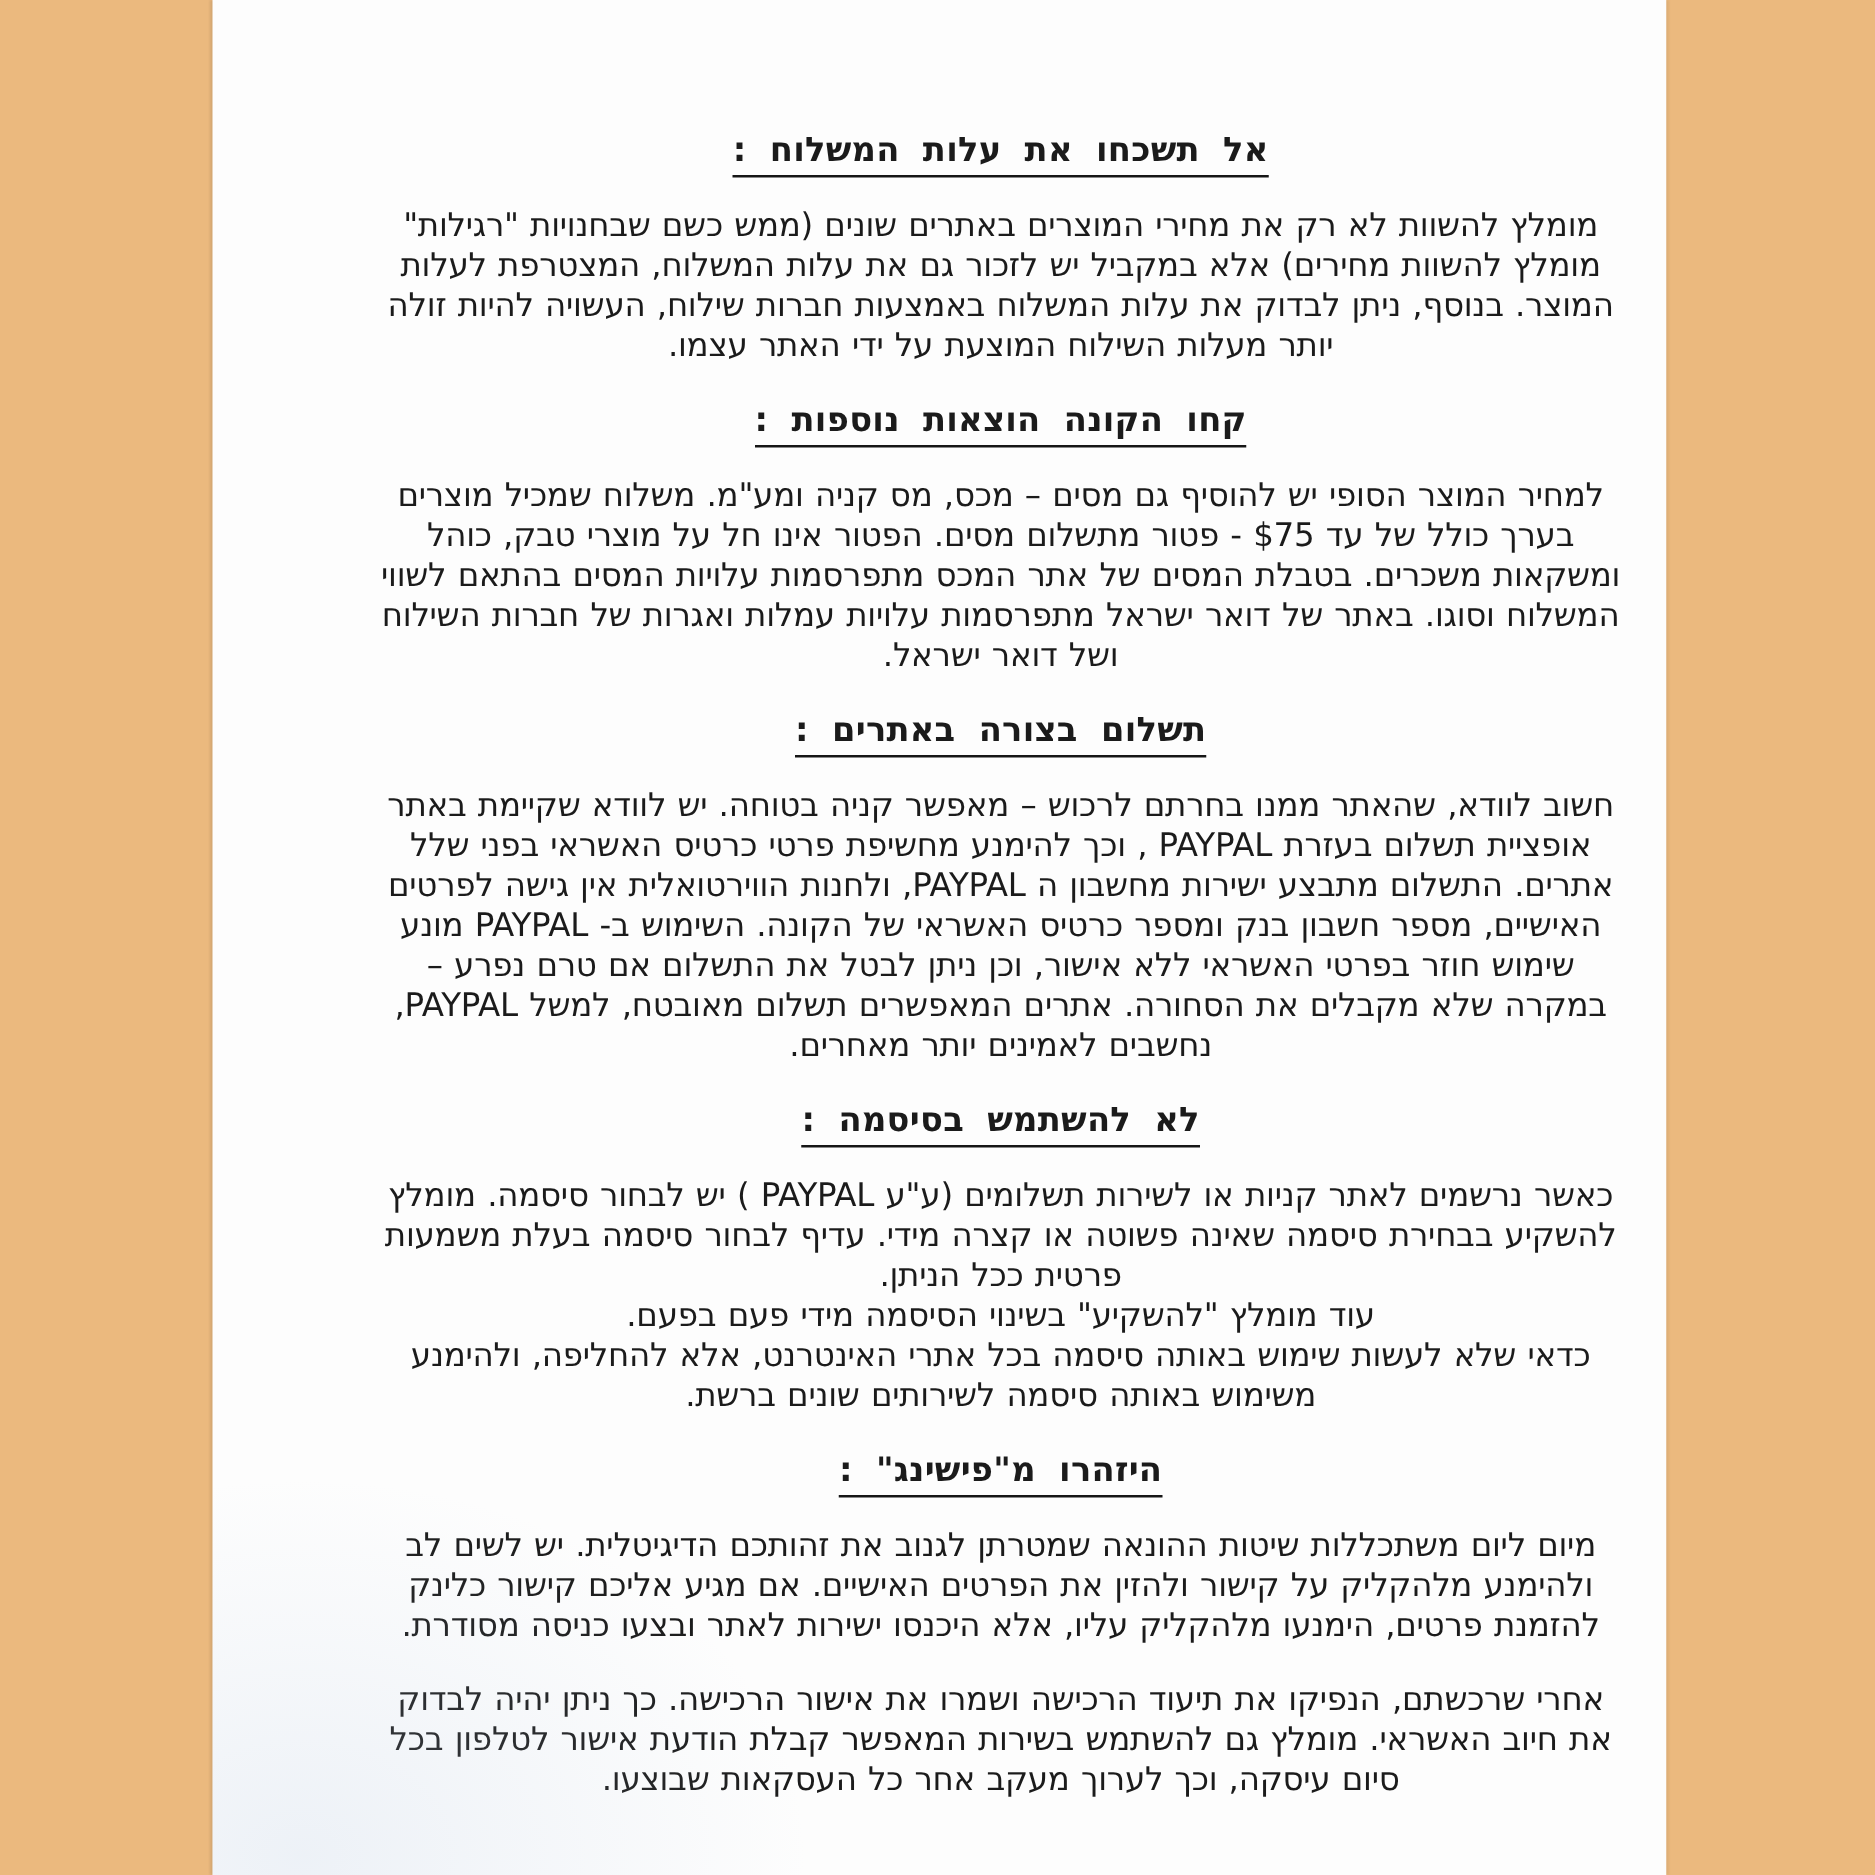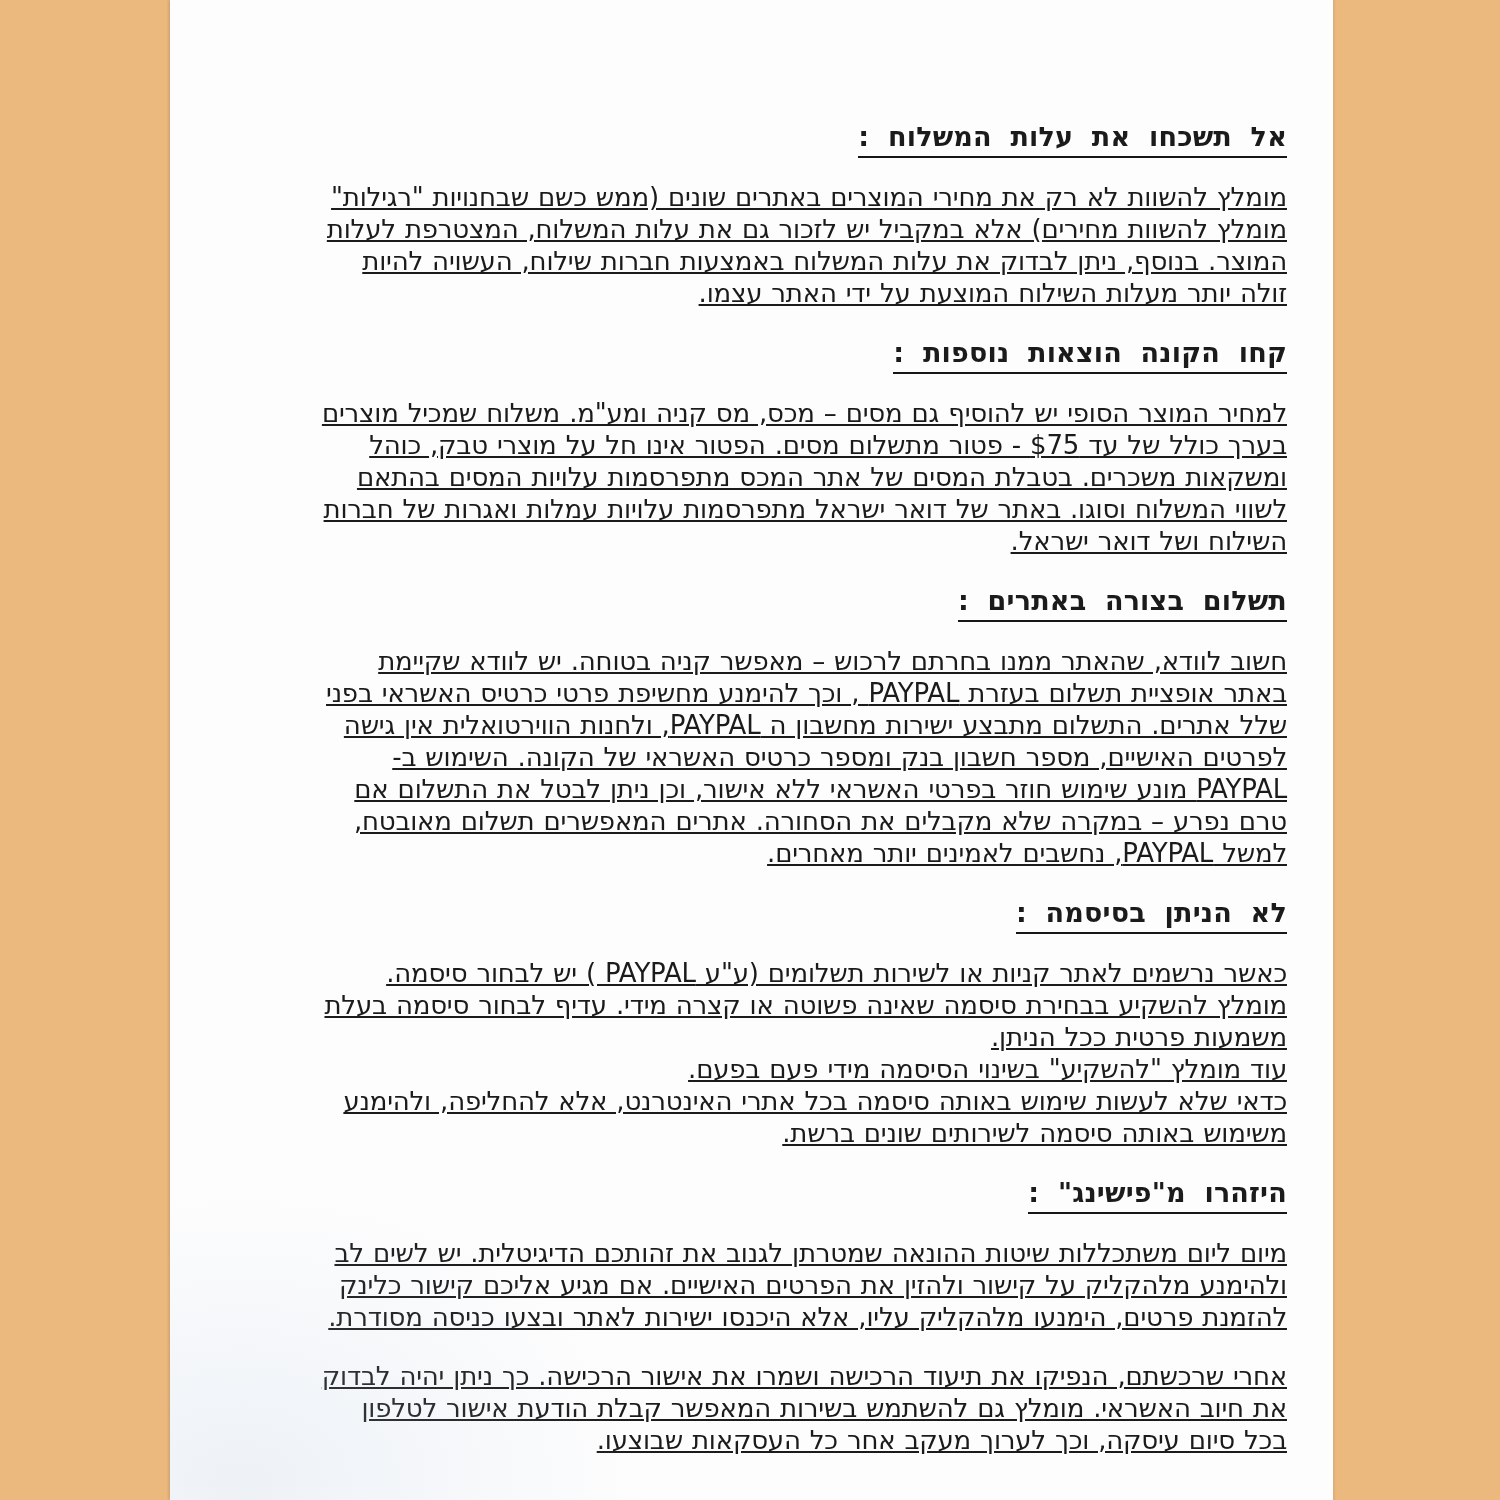--- a/index.html
+++ b/index.html
@@ -35,41 +35,40 @@
   .sheet::after {
     content: "";
     position: absolute;
     left: 0;
     bottom: 0;
     width: 480px;
     height: 320px;
     background: radial-gradient(ellipse at 15% 95%, rgba(180,200,225,0.22), rgba(180,200,225,0) 70%);
     pointer-events: none;
   }
-  .doc-section { margin: 16px; }
+  .doc-section { margin: 0; text-align: center; }
   .heading {
     font-size: 27px;
     line-height: 34px;
     font-weight: bold;
     margin: 0 0 27px 0;
     word-spacing: 9px;
     letter-spacing: 0.2px;
   }
   .heading .hl {
     border-bottom: 2px solid #161616;
     padding-bottom: 4px;
   }
   .para {
     font-size: 26px;
     line-height: 32px;
     margin: 0 0 27px 0;
     white-space: pre-line;
     letter-spacing: -0.2px;
     word-spacing: 1px;
-    text-decoration: underline;
   }
 </style>
 </head>
 <body>
 
 <div class="scan-bg" style="background: rgb(235, 185, 126);">
   <div class="sheet" style="background: rgb(253, 253, 253); color: rgb(27, 27, 27);">
     <div id="sections-root">
         <section class="doc-section">
           <h2 class="heading"><span class="hl">אל תשכחו את עלות המשלוח :</span></h2>
@@ -77,21 +76,21 @@
         </section>
         <section class="doc-section">
           <h2 class="heading"><span class="hl">קחו הקונה הוצאות נוספות :</span></h2>
           <p class="para">למחיר המוצר הסופי יש להוסיף גם מסים – מכס, מס קניה ומע"מ. משלוח שמכיל מוצרים בערך כולל של עד $75 - פטור מתשלום מסים. הפטור אינו חל על מוצרי טבק, כוהל ומשקאות משכרים. בטבלת המסים של אתר המכס מתפרסמות עלויות המסים בהתאם לשווי המשלוח וסוגו. באתר של דואר ישראל מתפרסמות עלויות עמלות ואגרות של חברות השילוח ושל דואר ישראל.</p>
         </section>
         <section class="doc-section">
           <h2 class="heading"><span class="hl">תשלום בצורה באתרים :</span></h2>
           <p class="para">חשוב לוודא, שהאתר ממנו בחרתם לרכוש – מאפשר קניה בטוחה. יש לוודא שקיימת באתר אופציית תשלום בעזרת PAYPAL , וכך להימנע מחשיפת פרטי כרטיס האשראי בפני שלל אתרים. התשלום מתבצע ישירות מחשבון ה PAYPAL, ולחנות הווירטואלית אין גישה לפרטים האישיים, מספר חשבון בנק ומספר כרטיס האשראי של הקונה. השימוש ב- PAYPAL מונע שימוש חוזר בפרטי האשראי ללא אישור, וכן ניתן לבטל את התשלום אם טרם נפרע – במקרה שלא מקבלים את הסחורה. אתרים המאפשרים תשלום מאובטח, למשל PAYPAL, נחשבים לאמינים יותר מאחרים.</p>
         </section>
         <section class="doc-section">
-          <h2 class="heading"><span class="hl">לא הניתן בסיסמה :</span></h2>
+          <h2 class="heading"><span class="hl">לא להשתמש בסיסמה :</span></h2>
           <p class="para">כאשר נרשמים לאתר קניות או לשירות תשלומים (ע"ע PAYPAL ) יש לבחור סיסמה. מומלץ להשקיע בבחירת סיסמה שאינה פשוטה או קצרה מידי. עדיף לבחור סיסמה בעלת משמעות פרטית ככל הניתן.
 עוד מומלץ "להשקיע" בשינוי הסיסמה מידי פעם בפעם.
 כדאי שלא לעשות שימוש באותה סיסמה בכל אתרי האינטרנט, אלא להחליפה, ולהימנע משימוש באותה סיסמה לשירותים שונים ברשת.</p>
         </section>
         <section class="doc-section">
           <h2 class="heading"><span class="hl">היזהרו מ"פישינג" :</span></h2>
           <p class="para">מיום ליום משתכללות שיטות ההונאה שמטרתן לגנוב את זהותכם הדיגיטלית. יש לשים לב ולהימנע מלהקליק על קישור ולהזין את הפרטים האישיים. אם מגיע אליכם קישור כלינק להזמנת פרטים, הימנעו מלהקליק עליו, אלא היכנסו ישירות לאתר ובצעו כניסה מסודרת.</p>
         </section>
         <section class="doc-section">
           <p class="para">אחרי שרכשתם, הנפיקו את תיעוד הרכישה ושמרו את אישור הרכישה. כך ניתן יהיה לבדוק את חיוב האשראי. מומלץ גם להשתמש בשירות המאפשר קבלת הודעת אישור לטלפון בכל סיום עיסקה, וכך לערוך מעקב אחר כל העסקאות שבוצעו.</p>

